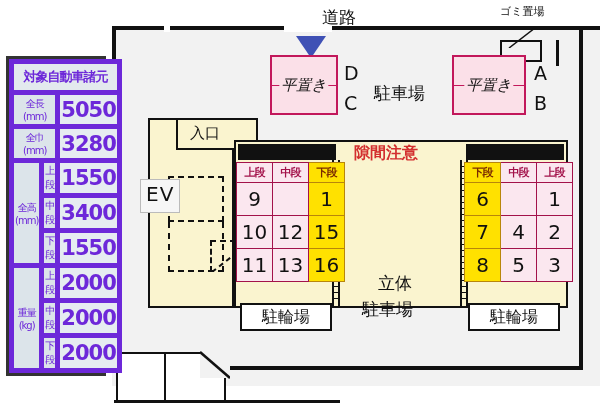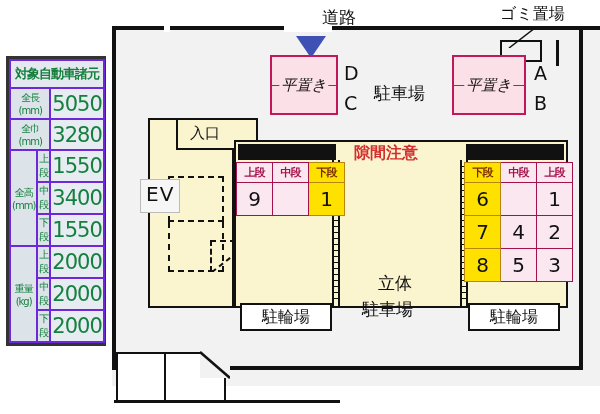--- a/index.html
+++ b/index.html
@@ -15,21 +15,21 @@
   #site-border-right{left:579px;top:26px;width:4px;height:344px;background:#111;}
   #site-border-bottom{left:112px;top:366px;width:471px;height:4px;background:#111;}
 
   
   #road-gap{left:284px;top:24px;width:48px;height:8px;background:#fff;}
   #road-gap2{left:164px;top:24px;width:6px;height:8px;background:#fff;}
 
   
   .toplabel{color:#111;font-size:17px;white-space:nowrap;}
   #road-label{left:322px;top:6px;}
-  #gomi-label{left:500px;top:4px;font-size:16px;}
+  #gomi-label{left:500px;top:4px;font-size:11px;}
   #gomi-box{left:500px;top:40px;width:42px;height:22px;border:2px solid #111;background:#f2f2f2;}
   #gomi-leader{left:505px;top:28px;width:34px;height:20px;}
   #gomi-tick{left:556px;top:40px;width:3px;height:26px;background:#111;}
 
   
   #entry-arrow{left:296px;top:36px;width:0;height:0;
       border-left:15px solid transparent;border-right:15px solid transparent;
       border-top:22px solid #3f51b5;}
 
   
@@ -103,25 +103,25 @@
   
   #bl-b1{left:116px;top:352px;width:50px;height:50px;background:#fff;border:2px solid #111;border-bottom:none;}
   #bl-b2{left:166px;top:352px;width:60px;height:50px;background:#fff;border:2px solid #111;border-bottom:none;border-left:none;}
   #bl-cut{left:200px;top:352px;width:30px;height:26px;background:#f2f2f2;}
   #bl-diag{left:198px;top:350px;width:32px;height:30px;}
   #bl-bottom{left:114px;top:400px;width:226px;height:3px;background:#111;}
 
   
   #spec{left:6px;top:56px;width:100px;border:3px solid #333;background:#e9eef2;}
   #spec table{border-collapse:collapse;width:100%;}
-  #spec td{border:2px solid #6d28d9;color:#15803d;background:#dce4ea;text-align:center;}
+  #spec td{border:5px solid #6d28d9;color:#6d28d9;background:#dce4ea;text-align:center;}
   #spec .hdr{font-size:13px;font-weight:bold;height:24px;letter-spacing:-1px;background:#e3e9ee;}
   #spec .lbl{font-size:10px;width:34px;letter-spacing:-1px;background:#dce4ea;}
   #spec .sub{font-size:10px;width:22px;letter-spacing:-1px;background:#dce4ea;}
-  #spec .val{font-size:21px;font-weight:normal;height:27px;background:#e6ecf1;letter-spacing:-1px;}
+  #spec .val{font-size:21px;font-weight:bold;height:27px;background:#e6ecf1;letter-spacing:-1px;}
   #spec-shadow{left:9px;top:59px;width:100px;height:347px;background:#b9a96a;z-index:-1;}
 </style>
 </head>
 <body>
 
 <div class="abs" id="site"></div>
 <div class="abs" id="site-border-top"></div>
 <div class="abs" id="site-border-left"></div>
 <div class="abs" id="site-border-right"></div>
 <div class="abs" id="site-border-bottom"></div>
@@ -230,20 +230,30 @@
       <th>中段</th>
       <th class="yellow">下段</th>
     </tr>
       </thead>
     <tbody>
       <tr>
         <td>9</td>
         <td class="empty"></td>
         <td class="yellow">1</td>
       </tr>
+      <tr>
+        <td>10</td>
+        <td>12</td>
+        <td class="yellow">15</td>
+      </tr>
+      <tr>
+        <td>11</td>
+        <td>13</td>
+        <td class="yellow">16</td>
+      </tr>
     </tbody>
   </table>
 </div>
 
 <div class="abs grid" id="grid-right">
   <table>
     <thead>
         <tr>
       <th class="yellow">下段</th>
       <th>中段</th>

